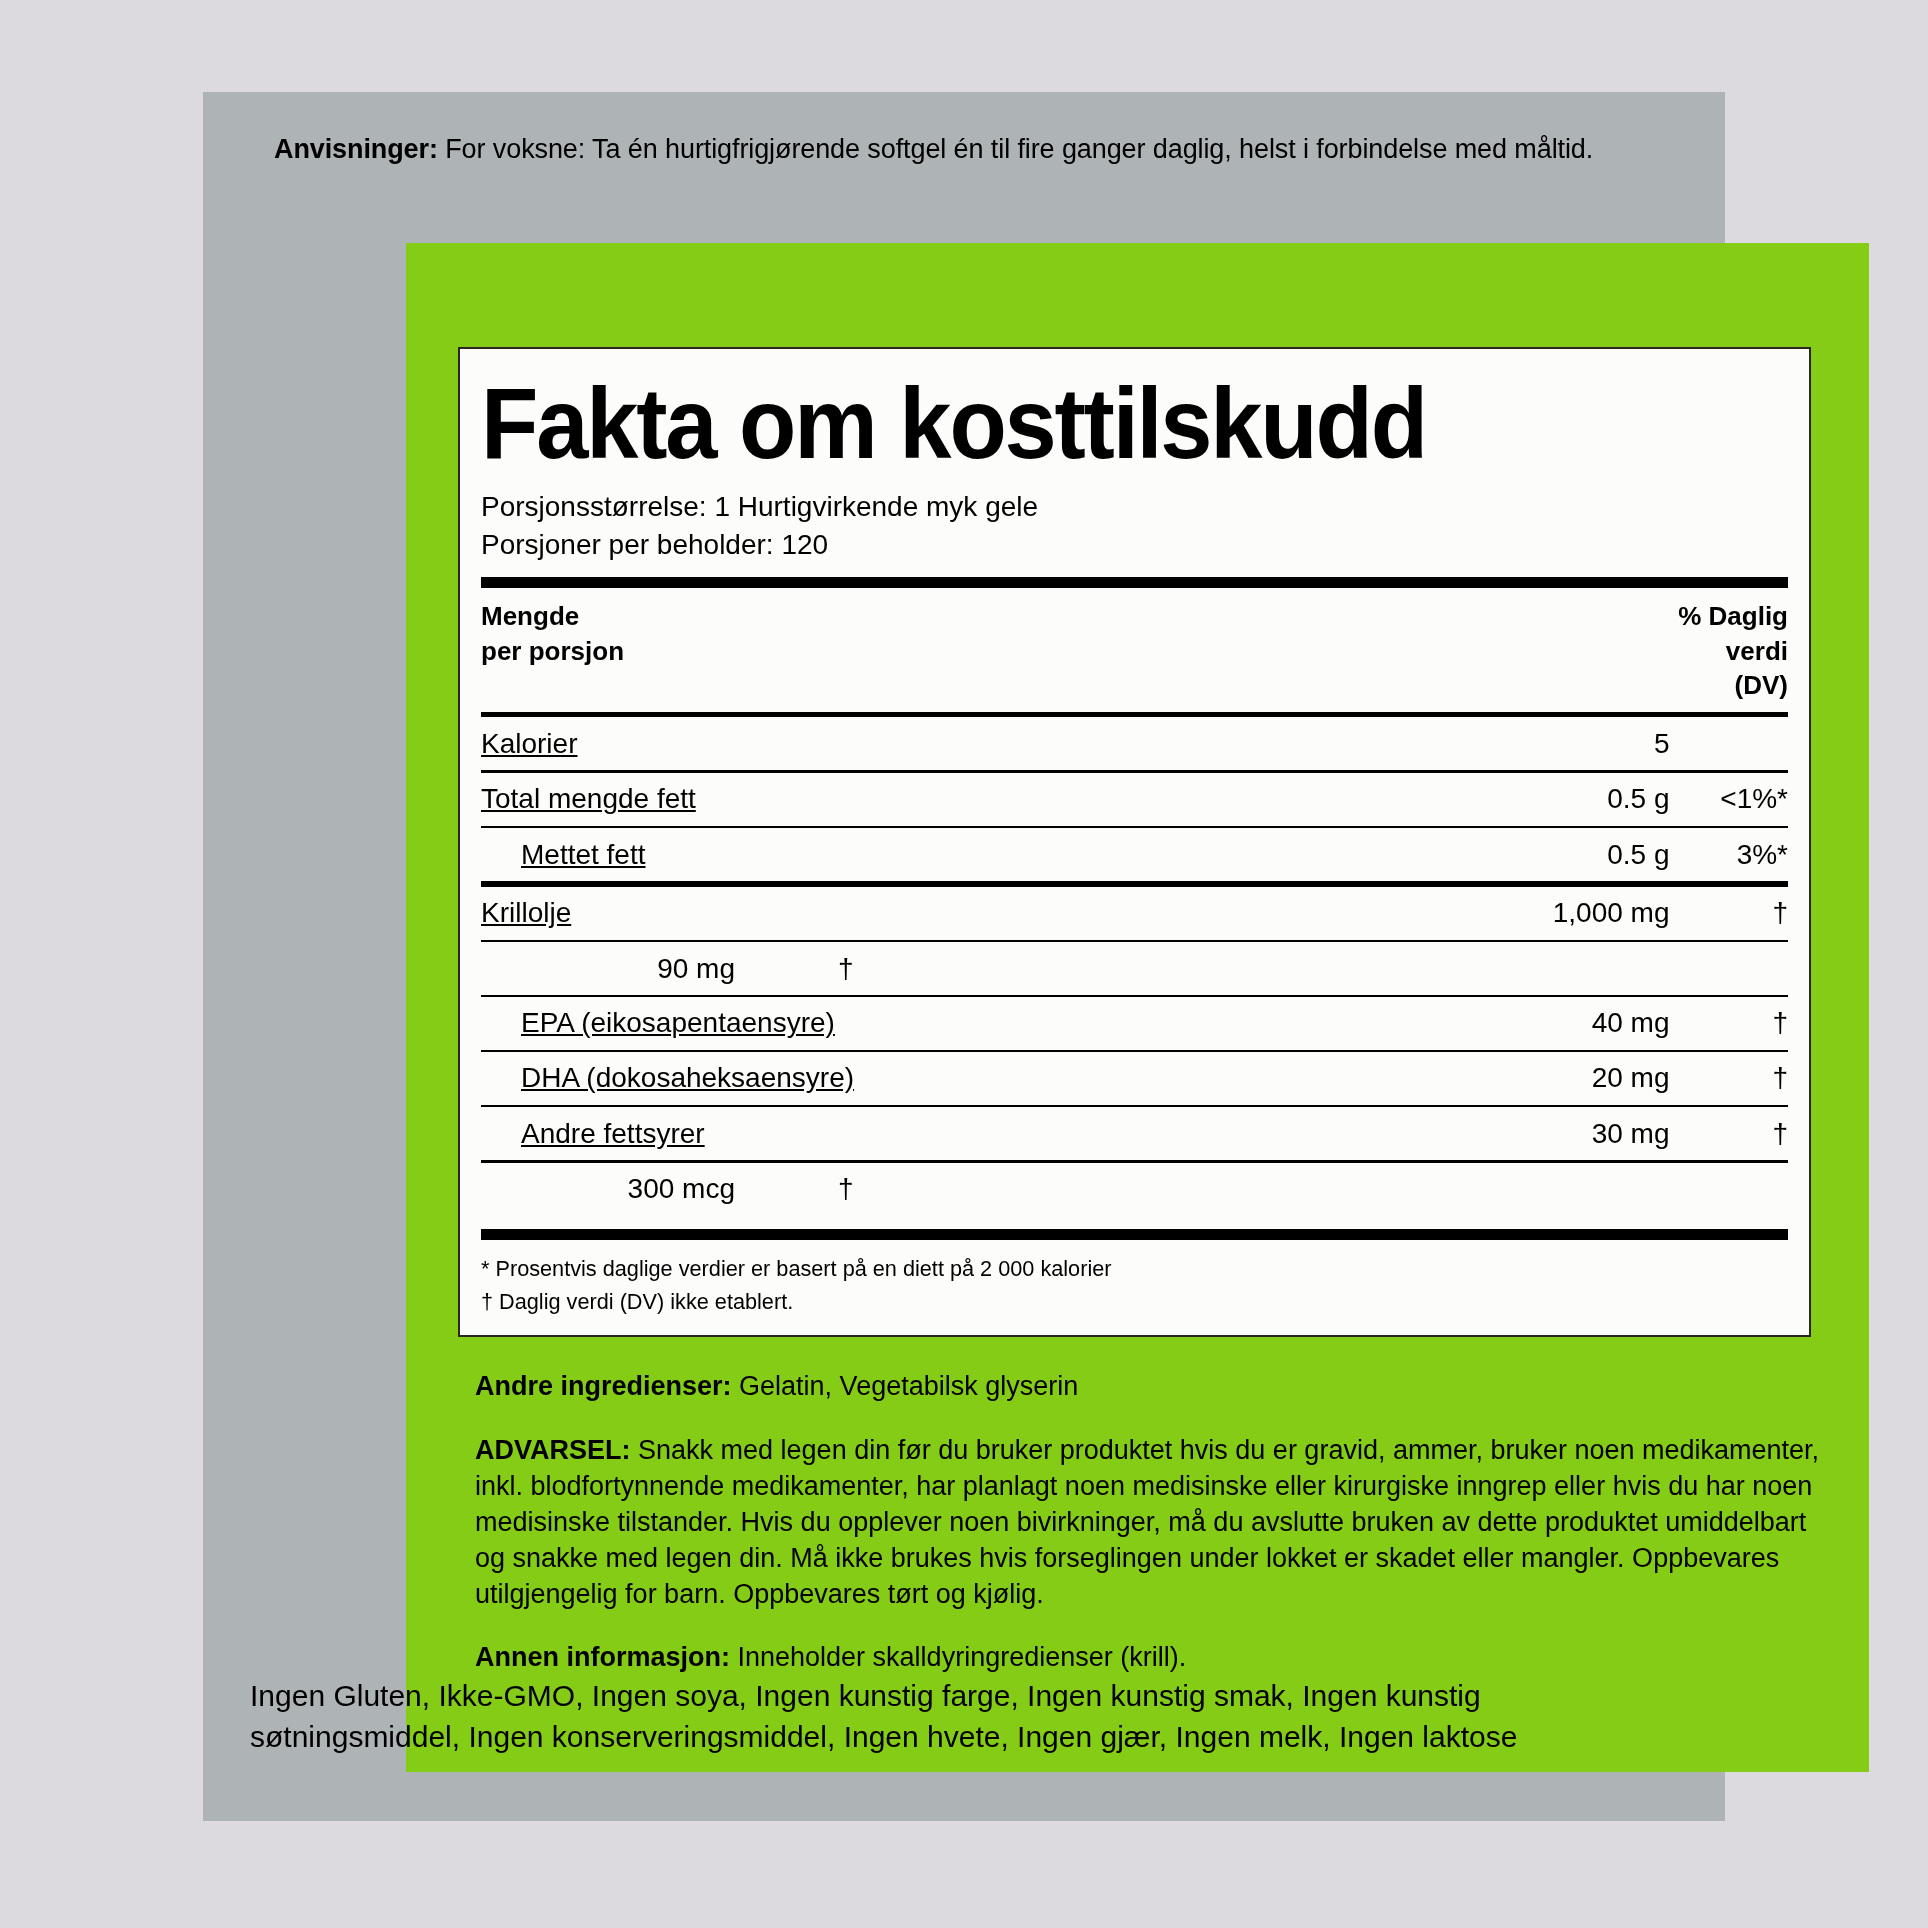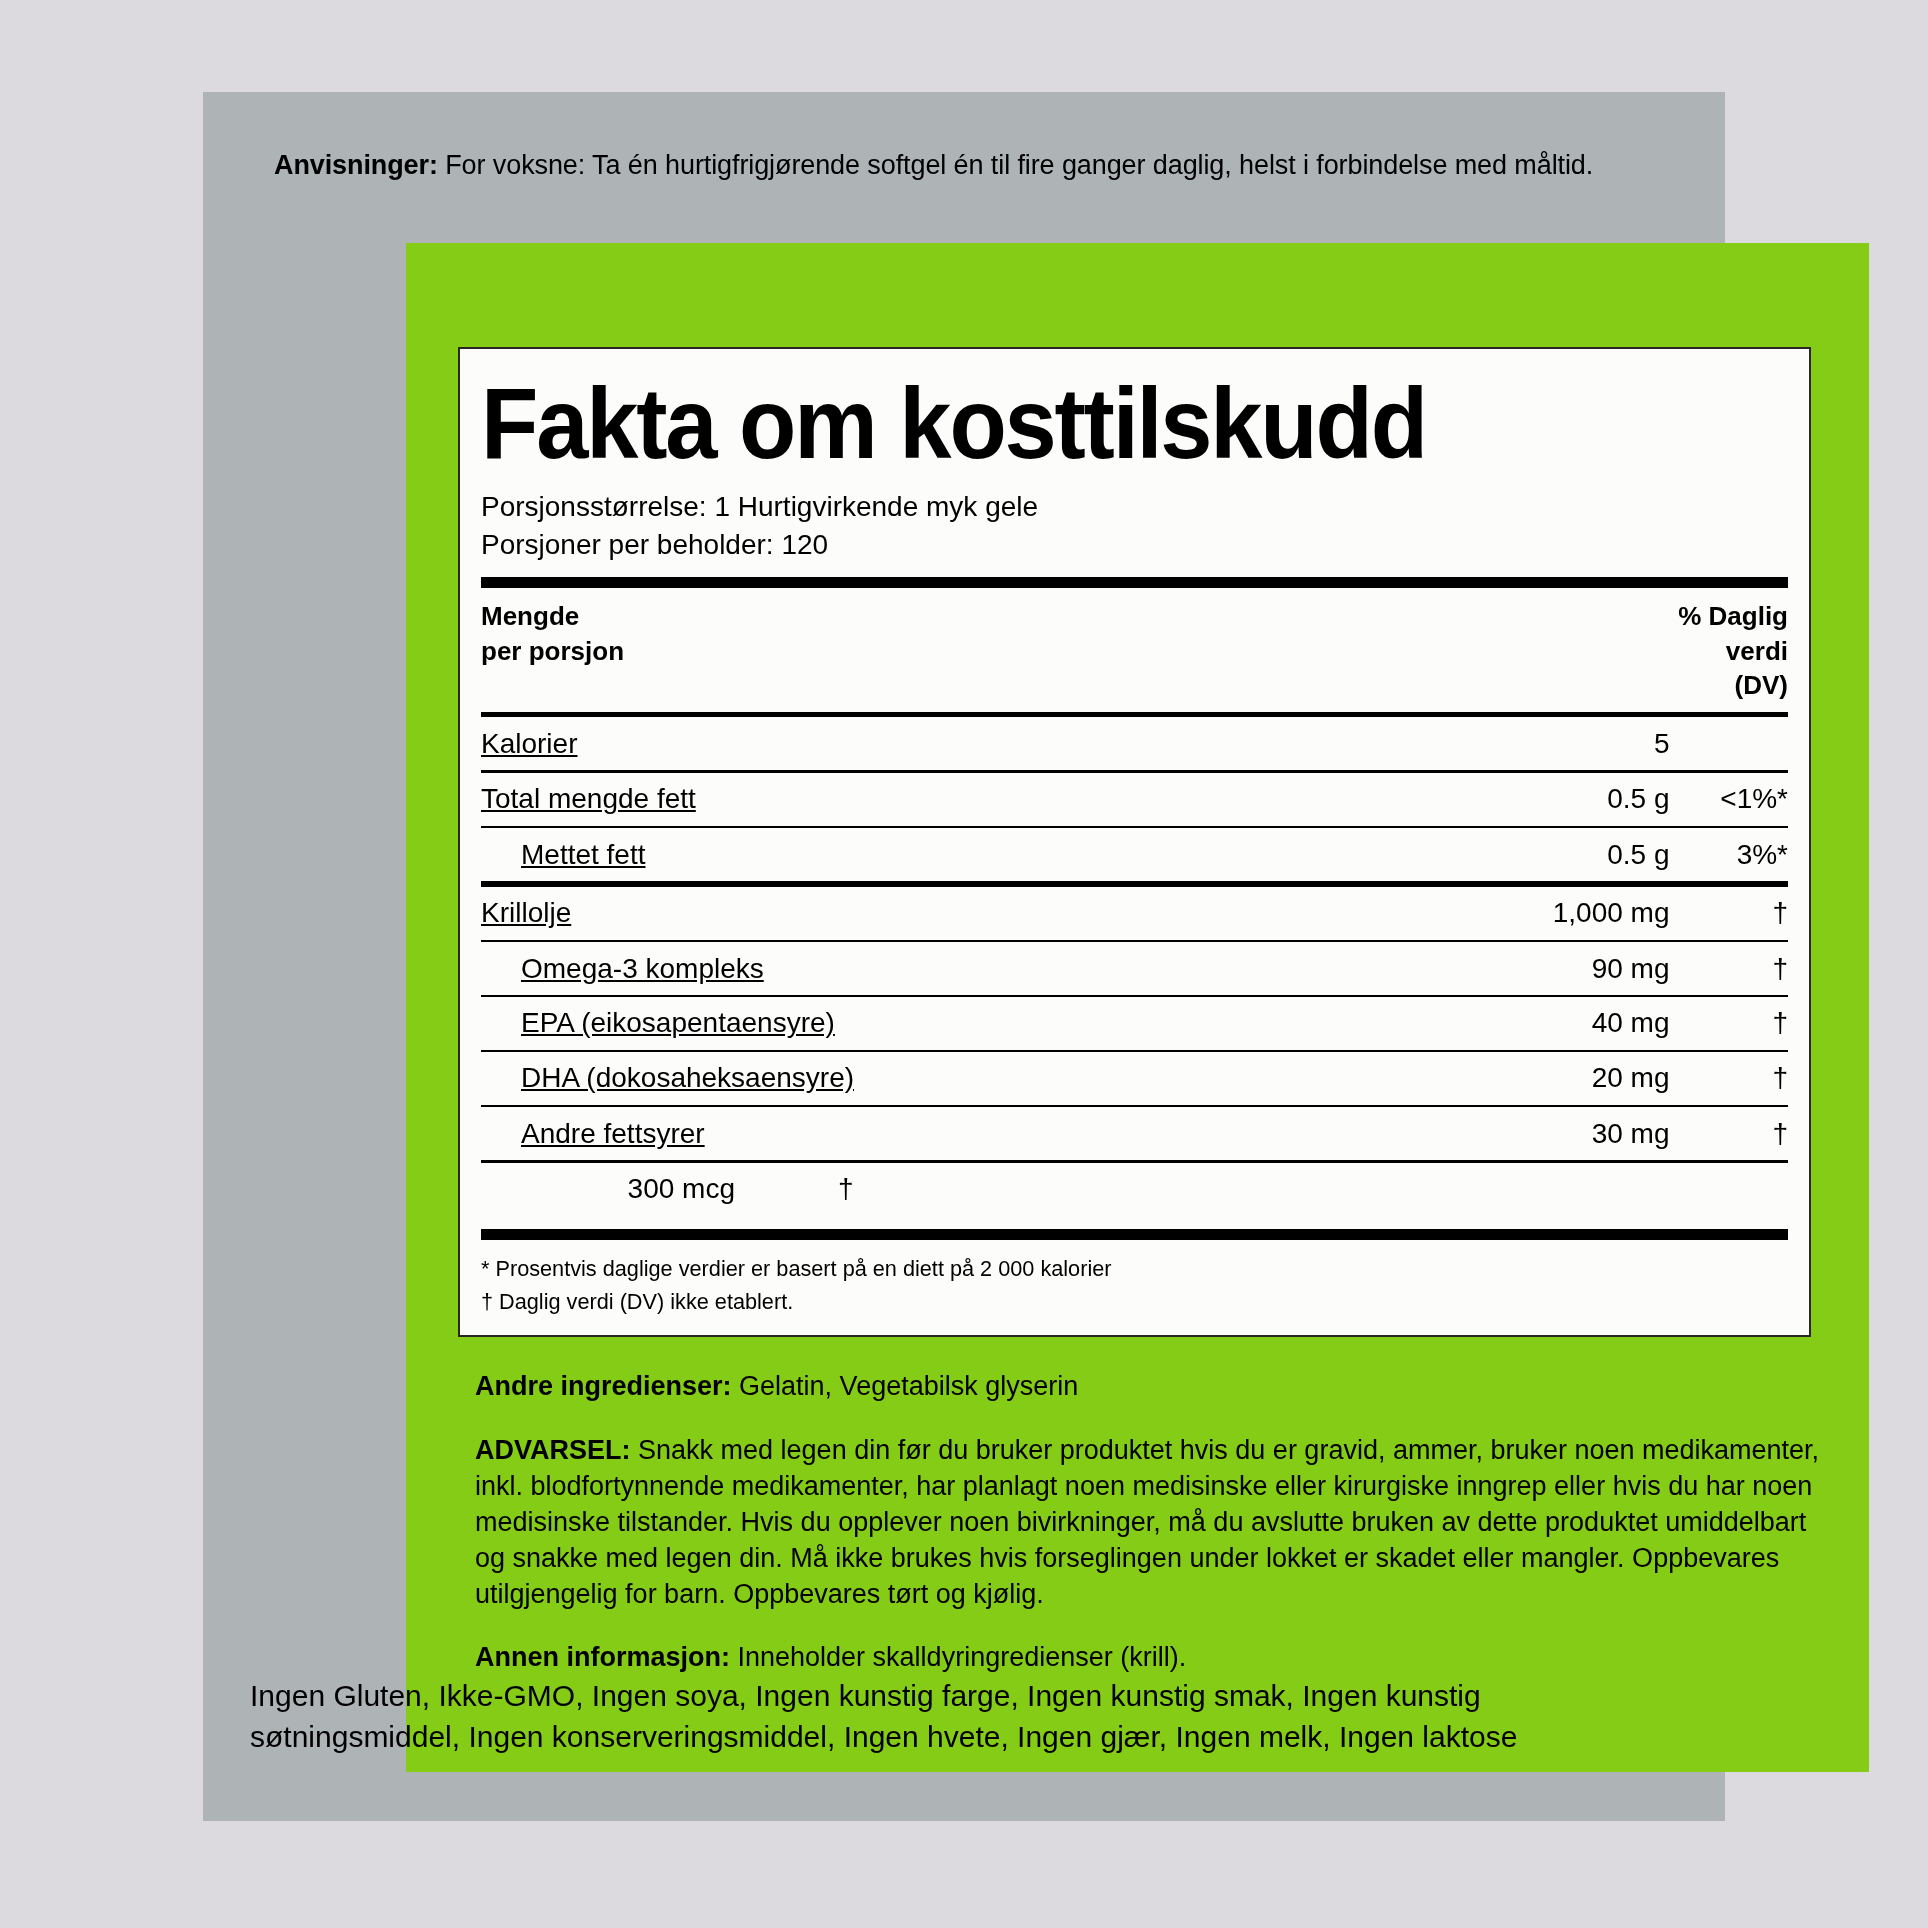--- a/index.html
+++ b/index.html
@@ -22,21 +22,21 @@
     width: 1522px;
     height: 1729px;
     background: #aeb3b6;
     box-sizing: border-box;
   }
 
   
   #directions {
     position: absolute;
     left: 71px;
-    top: 56px;
+    top: 40px;
     width: 1375px;
     font-size: 27px;
     line-height: 1.28;
     color: #000;
     letter-spacing: -0.1px;
   }
   #directions .lbl {
     font-weight: bold;
   }
 
@@ -235,21 +235,20 @@
       <div class="rule-med"></div>
 
       <div class="nrow">
         <span class="name">Krillolje</span>
         <span class="amt">1,000 mg</span>
         <span class="dv">†</span>
       </div>
       <div class="rule-thin"></div>
 
       <div class="nrow indent">
-        <span class="name">Omega-3 kompleks</span>
         <span class="amt">90 mg</span>
         <span class="dv">†</span>
       </div>
       <div class="rule-hair"></div>
 
       <div class="nrow indent">
         <span class="name">EPA (eikosapentaensyre)</span>
         <span class="amt">40 mg</span>
         <span class="dv">†</span>
       </div>

